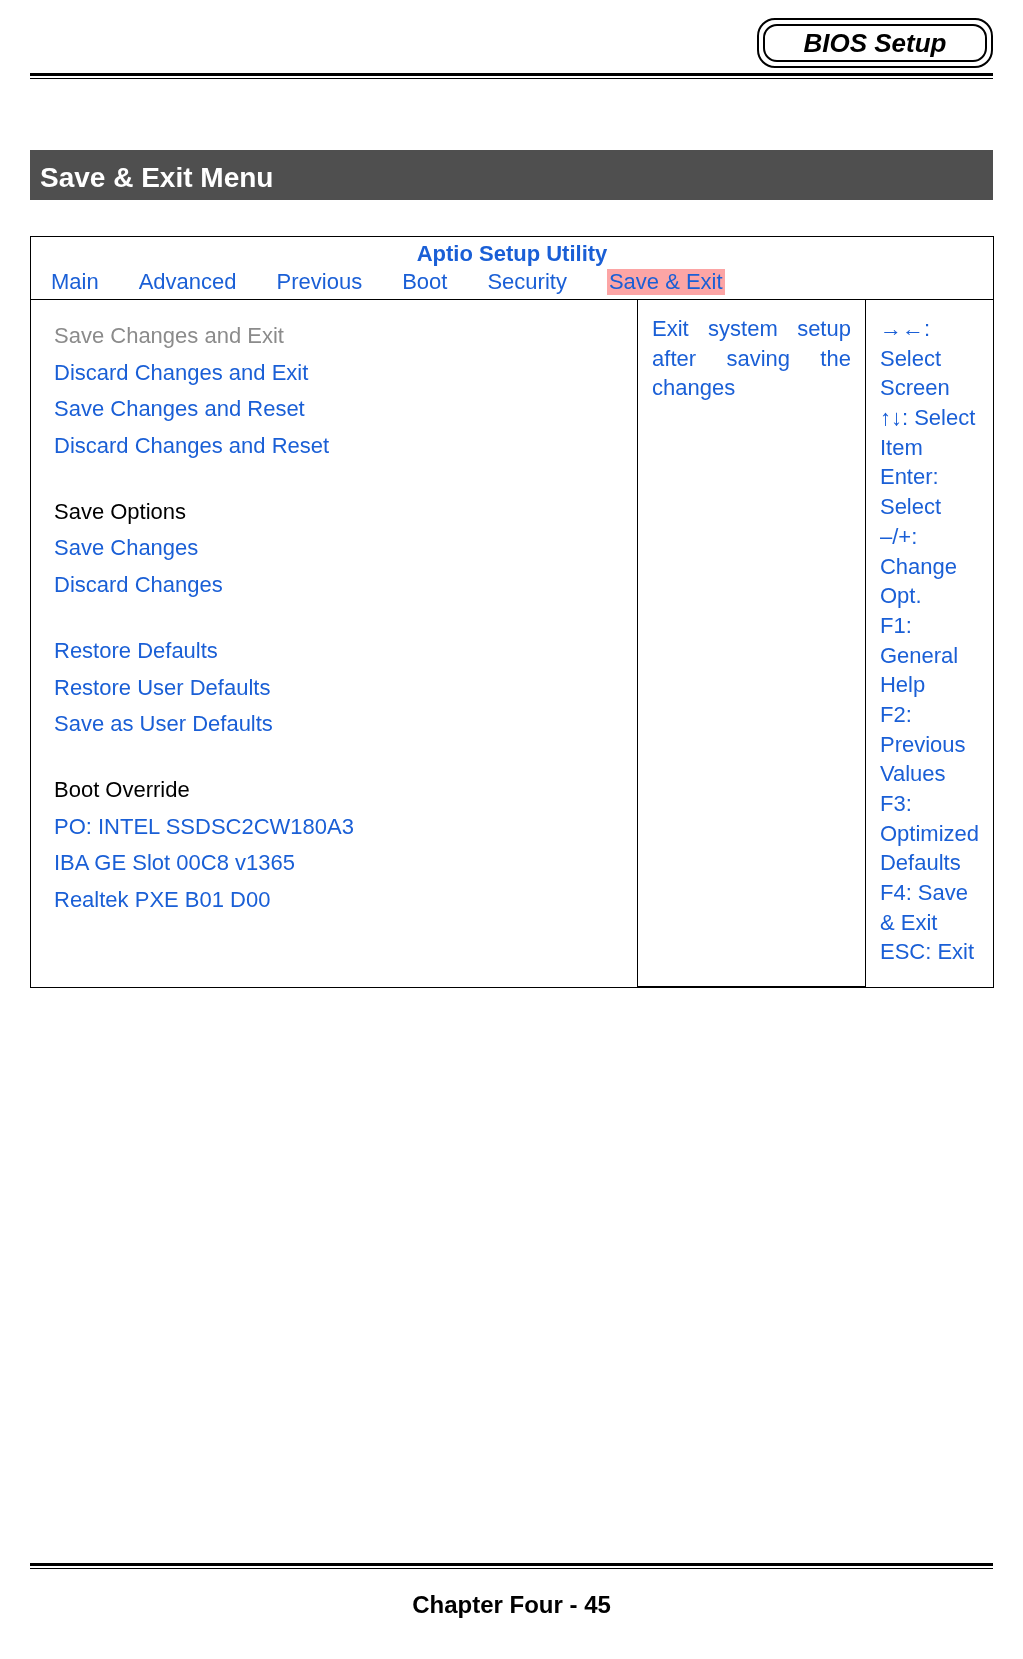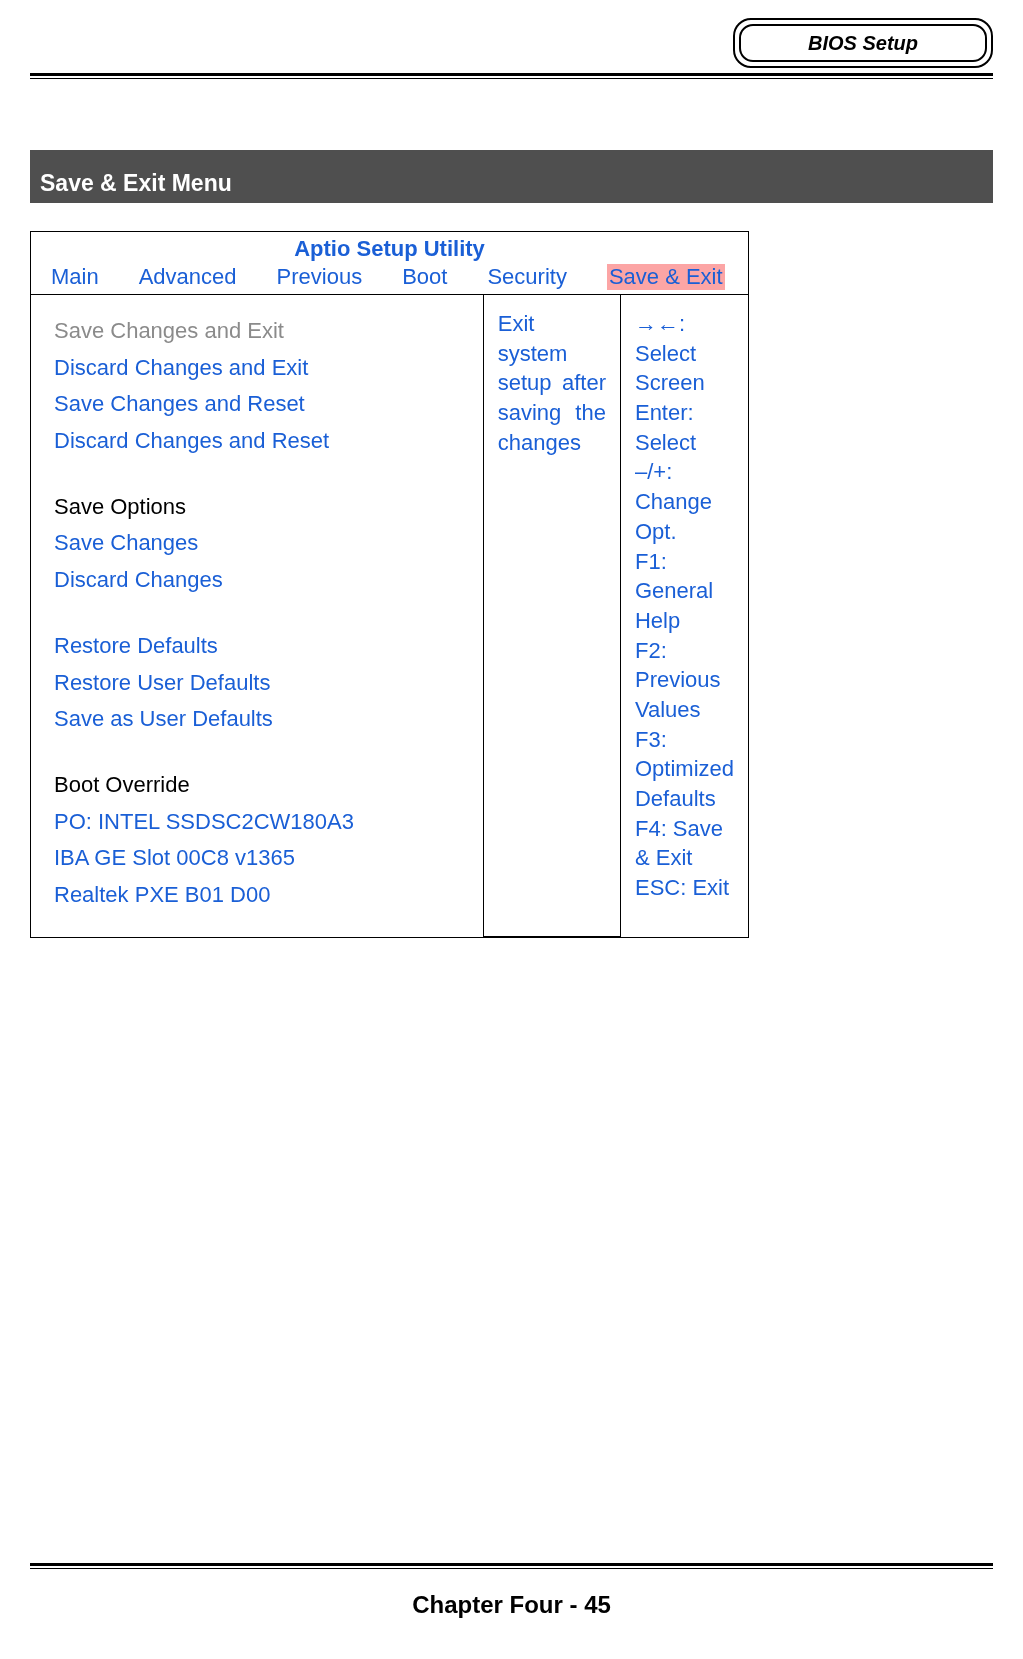--- a/index.html
+++ b/index.html
@@ -8,30 +8,30 @@
     background: #fff;
     width: 1023px;
     height: 1659px;
     position: relative;
     padding: 0;
   }
   .page-badge {
     position: absolute;
     top: 18px;
     right: 30px;
-    width: 260px;
+    width: 236px;
     height: 50px;
     border: 2px solid #000;
     border-radius: 18px;
     display: flex;
     align-items: center;
     justify-content: center;
     font-style: italic;
     font-weight: bold;
-    font-size: 20px;
+    font-size: 26px;
     background: #fff;
   }
   .page-badge::before {
     content: "";
     position: absolute;
     inset: 4px;
     border: 2px solid #000;
     border-radius: 14px;
   }
   .page-badge span { position: relative; z-index: 1; }
@@ -51,26 +51,26 @@
   .content {
     position: absolute;
     top: 150px;
     left: 30px;
     right: 30px;
   }
   .section-bar {
     background: #4f4f4f;
     color: #fff;
     font-weight: bold;
-    font-size: 23px;
-    padding: 20px 10px 6px 10px;
-    margin-bottom: 28px;
+    font-size: 28px;
+    padding: 12px 10px 6px 10px;
+    margin-bottom: 36px;
   }
   .bios-box {
-    width: 719px;
+    width: 964px;
     border: 1.5px solid #000;
     font-size: 22px;
   }
   .bios-title {
     text-align: center;
     color: #1a5fd6;
     font-weight: bold;
     padding: 4px 8px 0 8px;
   }
   .bios-tabs {
@@ -179,20 +179,21 @@
         <div class="item-black">Boot Override</div>
         <div class="item-blue">PO: INTEL SSDSC2CW180A3</div>
         <div class="item-blue">IBA GE Slot 00C8 v1365</div>
         <div class="item-blue">Realtek PXE B01 D00</div>
       </div>
 
       <div class="right-pane">
         <div class="right-top">Exit system setup after saving the changes</div>
         <div class="right-bottom">
           <div>→←: Select Screen</div>
+          <div>↑↓: Select Item</div>
           <div>Enter: Select</div>
           <div>–/+: Change Opt.</div>
           <div>F1: General Help</div>
           <div>F2: Previous Values</div>
           <div>F3: Optimized Defaults</div>
           <div>F4: Save &amp; Exit</div>
           <div>ESC: Exit</div>
         </div>
       </div>
     </div>

